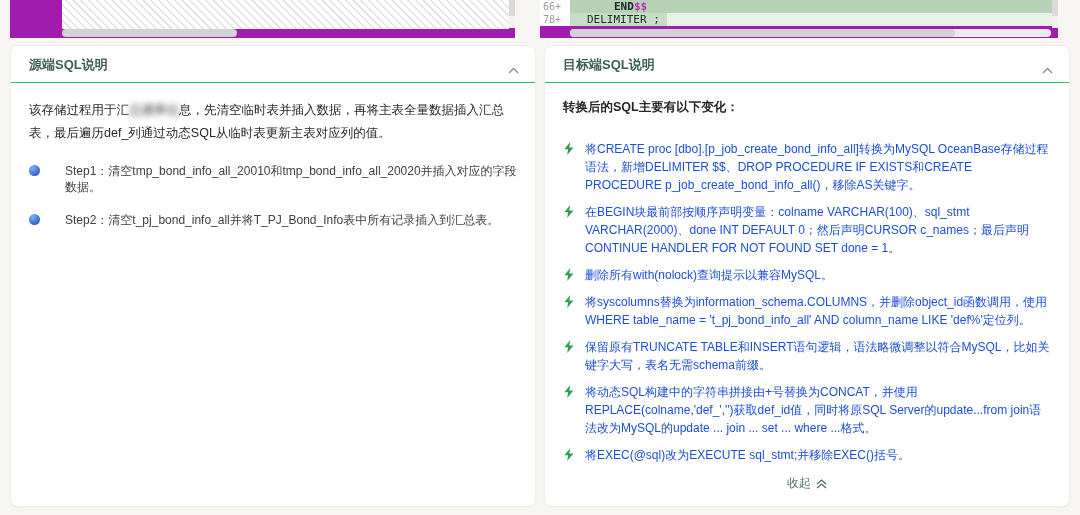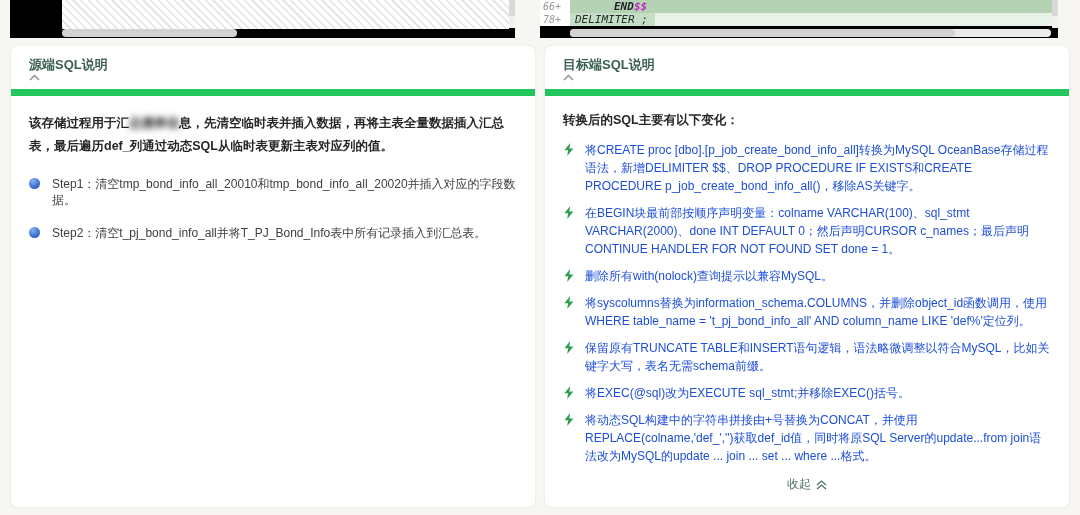--- a/index.html
+++ b/index.html
@@ -6,21 +6,21 @@
   html,body { margin:0; padding:0; }
   body {
     width:1080px; height:515px; overflow:hidden;
     background:#f7f6f2;
     font-family:"Liberation Sans","DejaVu Sans",sans-serif;
     color:#404040;
   }
 
   
   .code-strip { position:relative; height:38px; display:flex; padding:0 10px; }
-  .pane { position:relative; background:#000000; height:38px;font-style:italic; }
+  .pane { position:relative; background:#a21caf; height:38px; }
   .pane-left { width:505px; margin-right:25px; }
   .pane-right { width:518px; font-family:"DejaVu Sans Mono","Liberation Mono",monospace; }
 
   .hatch {
     position:absolute; left:52px; top:0; right:6px; height:29px;
     background:repeating-linear-gradient(45deg,#e4e4e4 0 1.6px,#ffffff 1.6px 5.5px);
   }
   .hscroll { position:absolute; top:29px; height:8px; border-radius:4px; }
   .hscroll .thumb { height:8px; border-radius:4px; background:#d2d2d2; }
   .pane-left .hscroll { left:52px; right:6px; background:transparent; }
@@ -30,45 +30,45 @@
   .vscroll { position:absolute; right:0; top:0; width:6px; height:28px; background:#f1f1f1; }
   .vscroll .vthumb { width:6px; height:16px; background:#d9d9d9; }
 
   .code-line { display:flex; height:13px; line-height:13px; font-size:11px; }
   .lnum { width:30px; flex:none; color:#9b9b9b; font-size:10px; padding-left:3px; background:#fff; }
   .lcontent { flex:1; padding-left:9px; white-space:pre; color:#23302a; }
   .line-strong .lcontent { background:#b5d2b5;padding-left:44px; }
   .line-light .lcontent  { background:#e9f2e9; padding-left:0; }
   .kw { font-weight:bold; color:#21262b; }
   .sigil { font-weight:bold; color:#c12ec1; }
-  .token { background:#c6dec6; padding-left:5px; padding-right:7px; display:inline-block; height:13px; }
+  .token { background:#c6dec6; padding-left:17px; padding-right:7px; display:inline-block; height:13px; }
 
   
   .cards { display:flex; gap:8px; padding:0 10px; margin-top:7px; align-items:stretch; }
   .card {
     background:#fff; border:1px solid #f0efec; border-radius:8px; flex:1;
     display:flex; flex-direction:column; box-shadow:0 1px 2px rgba(0,0,0,.03);
   }
-  .card-header { display:flex; justify-content:space-between; align-items:flex-start;
-    padding:10px 16px 8px 18px; border-bottom:7px solid #22c55e;flex-direction:column; }
+  .card-header { display:flex; justify-content:space-between; align-items:flex-end;
+    padding:10px 16px 8px 18px; border-bottom:1px solid #22c55e; }
   .card-title { margin:0; font-size:13px; font-weight:700; color:#3b604f; }
   .chev { cursor:pointer; display:flex; align-items:center; }
 
   .card-body { padding:10px 18px 14px; flex:1; display:flex; flex-direction:column; }
 
-  .intro { font-weight:700; color:#262626; font-size:12.5px; line-height:23px; margin:6px 0 8px; }
+  .intro { font-weight:400; color:#262626; font-size:12.5px; line-height:23px; margin:6px 0 8px; }
   .redacted { filter:blur(3px); user-select:none; }
 
   .steps { list-style:none; margin:10px 0 0; padding:0; }
-  .steps li { display:flex; align-items:flex-start; gap:12px; margin-bottom:17px;
+  .steps li { display:flex; align-items:flex-start; gap:25px; margin-bottom:17px;
     font-size:12px; color:#404040; line-height:16px; }
   .orb { width:11px; height:11px; border-radius:50%; flex:none; margin-top:2px;
     background:radial-gradient(circle at 35% 28%, #82b2f1, #2f62c4 72%); }
 
-  .intro2 { font-weight:700; font-size:12.5px; color:#262626; margin:6px 0 12px; }
+  .intro2 { font-weight:700; font-size:12.5px; color:#262626; margin:6px 0 24px; }
   .changes { list-style:none; margin:0; padding:0; }
   .changes li { display:flex; gap:10px; font-size:12px; color:#1d4ed8;
     line-height:18px; margin-bottom:9px; }
   .bolt { flex:none; margin-top:2px; }
 
   .collapse-row { display:flex; justify-content:center; align-items:center; gap:5px;
     color:#51725f; font-size:12px; margin-top:2px; cursor:pointer; }
 </style>
 </head>
 <body>
@@ -167,27 +167,27 @@
         <li>
             <svg class="bolt" width="12" height="13" viewBox="0 0 12 13">
               <path d="M7.2 0 L1.4 7.3 H5.1 L4.2 13 L10.4 5.4 H6.3 Z" fill="#2f9e4f"></path>
             </svg>
             <span>保留原有TRUNCATE TABLE和INSERT语句逻辑，语法略微调整以符合MySQL，比如关键字大写，表名无需schema前缀。</span>
           </li>
         <li>
             <svg class="bolt" width="12" height="13" viewBox="0 0 12 13">
               <path d="M7.2 0 L1.4 7.3 H5.1 L4.2 13 L10.4 5.4 H6.3 Z" fill="#2f9e4f"></path>
             </svg>
-            <span>将EXEC(@sql)改为EXECUTE sql_stmt;并移除EXEC()括号。</span>
+            <span>将动态SQL构建中的字符串拼接由+号替换为CONCAT，并使用REPLACE(colname,'def_','')获取def_id值，同时将原SQL Server的update...from join语法改为MySQL的update ... join ... set ... where ...格式。</span>
           </li>
         <li>
             <svg class="bolt" width="12" height="13" viewBox="0 0 12 13">
               <path d="M7.2 0 L1.4 7.3 H5.1 L4.2 13 L10.4 5.4 H6.3 Z" fill="#2f9e4f"></path>
             </svg>
-            <span>将动态SQL构建中的字符串拼接由+号替换为CONCAT，并使用REPLACE(colname,'def_','')获取def_id值，同时将原SQL Server的update...from join语法改为MySQL的update ... join ... set ... where ...格式。</span>
+            <span>将EXEC(@sql)改为EXECUTE sql_stmt;并移除EXEC()括号。</span>
           </li>
       </ul>
       <div class="collapse-row">
         <span>收起</span>
         <svg width="11" height="10" viewBox="0 0 11 10">
             <polyline points="1,5 5.5,1 10,5" fill="none" stroke="#51725f" stroke-width="1.3"></polyline>
             <polyline points="1,9 5.5,5 10,9" fill="none" stroke="#51725f" stroke-width="1.3"></polyline>
           </svg>
       </div>
     </div>

